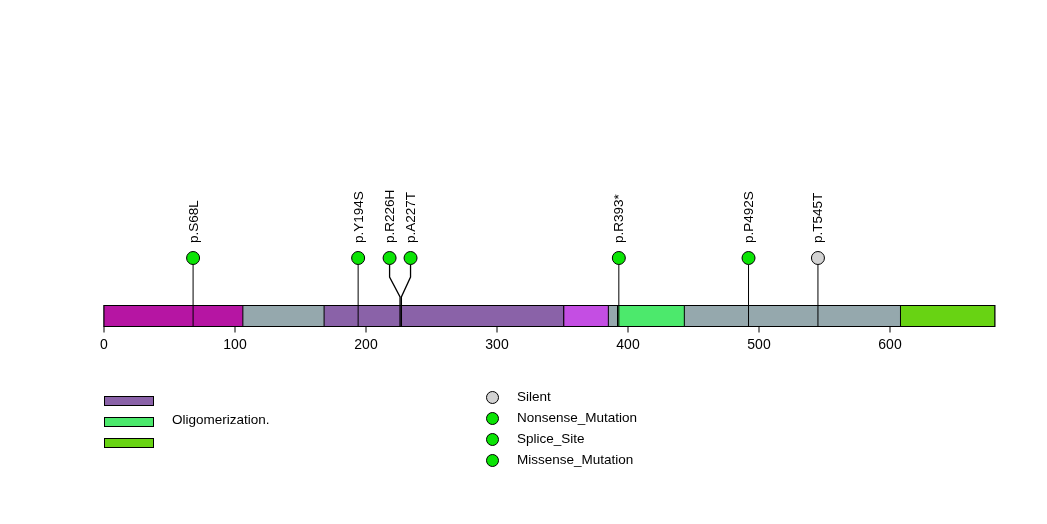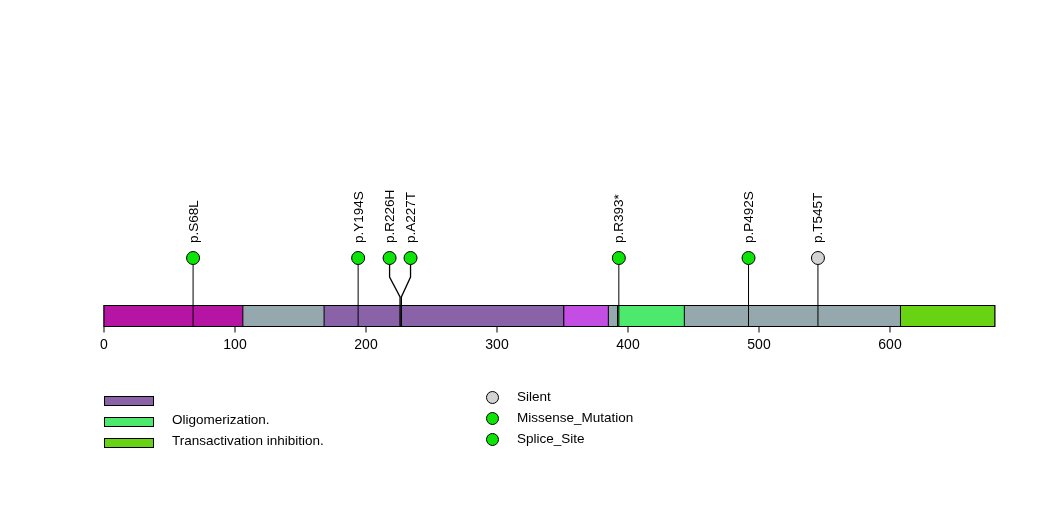--- a/index.html
+++ b/index.html
@@ -77,30 +77,33 @@
       <div class="legend-row">
         <span class="swatch" style="background: rgb(138, 98, 168);"></span>
         <span class="legend-label"></span>
       </div>
       <div class="legend-row">
         <span class="swatch" style="background: rgb(76, 233, 108);"></span>
         <span class="legend-label">Oligomerization.</span>
       </div>
       <div class="legend-row">
         <span class="swatch" style="background: rgb(104, 211, 19);"></span>
-        <span class="legend-label">Transactivation inhibition.</span>
       </div>
     </div>
   <div id="legend-mutations" class="legend">
       <div class="legend-row">
         <span class="legend-dot" style="background: rgb(211, 211, 211);"></span>
         <span class="legend-label">Silent</span>
       </div>
       <div class="legend-row">
         <span class="legend-dot" style="background: rgb(11, 228, 5);"></span>
-        <span class="legend-label">Missense_Mutation</span>
+        <span class="legend-label">Nonsense_Mutation</span>
       </div>
       <div class="legend-row">
         <span class="legend-dot" style="background: rgb(11, 228, 5);"></span>
         <span class="legend-label">Splice_Site</span>
       </div>
+      <div class="legend-row">
+        <span class="legend-dot" style="background: rgb(11, 228, 5);"></span>
+        <span class="legend-label">Missense_Mutation</span>
+      </div>
     </div>
 </div>
 
 </body></html>

